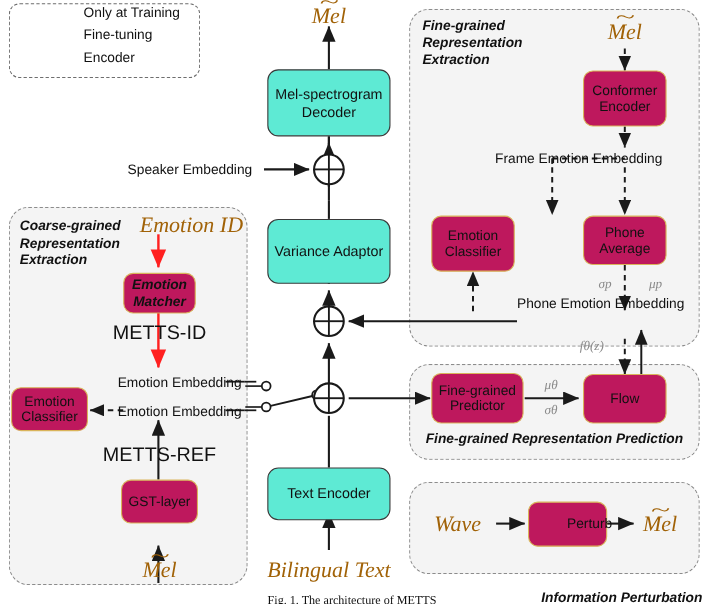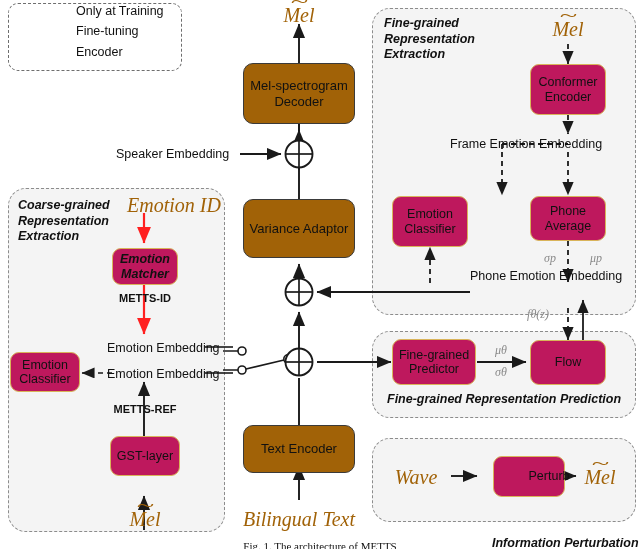--- a/index.html
+++ b/index.html
@@ -9,29 +9,29 @@
   svg#wires{position:absolute;left:0;top:0;width:640px;height:549px;pointer-events:none;}
 
   .panel{position:absolute;background:#f4f4f4;border:1.6px dashed #8c8c8c;border-radius:18px;}
   .legend{position:absolute;background:#ffffff;border:1.6px dashed #6e6e6e;border-radius:10px;}
 
   .node{position:absolute;background:#be185d;border:1.8px solid #d9b45a;border-radius:9px;
         display:flex;align-items:center;justify-content:center;text-align:center;
         font-size:12.5px;line-height:1.15;color:#111;box-sizing:border-box;}
   .node.bold{font-weight:bold;font-style:italic;}
 
-  .wbox{position:absolute;background:#a16207;border:1.6px solid #3a3a3a;border-radius:10px;
+  .wbox{position:absolute;background:#5eead4;border:1.6px solid #3a3a3a;border-radius:10px;
         display:flex;align-items:center;justify-content:center;text-align:center;
         font-size:13px;line-height:1.2;color:#111;box-sizing:border-box;}
 
   .lbl{position:absolute;font-size:12.5px;color:#111;white-space:nowrap;line-height:1.15;}
   .lbl.center{transform:translateX(-50%);text-align:center;}
   .lbl.gray{color:#a16207;font-family:"Liberation Serif",serif;font-style:italic;font-size:20px;}
   .lbl.gsm{color:#8a8a8a;font-family:"Liberation Serif",serif;font-style:italic;font-size:12px;}
-  .lbl.strong{font-weight:bold;font-size:11px;}
+  .lbl.strong{font-weight:normal;font-size:18px;}
   .ptitle{position:absolute;font-weight:bold;font-style:italic;font-size:12.5px;color:#111;
           line-height:1.25;white-space:pre-line;}
   .cap{position:absolute;font-family:"Liberation Serif",serif;font-size:11px;color:#111;
        white-space:nowrap;transform:translateX(-50%);}
   .tilde{position:relative;display:inline-block;}
   .tilde::before{content:"~";position:absolute;left:50%;top:-0.72em;transform:translateX(-50%) scaleX(1.9);
                  font-size:0.85em;font-style:normal;}
   .legitem{position:absolute;font-size:12.5px;color:#111;white-space:nowrap;}
 </style>
 </head>
@@ -252,21 +252,21 @@
   <div class="lbl gsm center" style="left:501px;top:366px;">σθ</div>
 
   <div class="node" style="left:530px;top:340px;width:76px;height:45px;">
     <span>Flow</span>
   </div>
 
   <div class="ptitle" style="left:387px;top:392px;">Fine-grained  Representation Prediction</div>
 
   <div class="lbl gray center" style="left:416px;top:466px;">Wave</div>
 
-  <div class="node" style="left:493px;top:456px;width:72px;height:41px;padding-left:40px;">
+  <div class="node" style="left:480px;top:456px;width:72px;height:41px;padding-left:40px;">
     <span>Perturb</span>
   </div>
 
   <div class="lbl gray center" style="left:600px;top:466px;"><span class="tilde"><span>Mel</span></span></div>
 
   <div class="ptitle" style="left:492px;top:500px;margin-top:36px;">Information Perturbation</div>
 
   <div class="cap" style="left:320px;top:540px;">Fig. 1. The architecture of METTS</div>
 
 </div>

